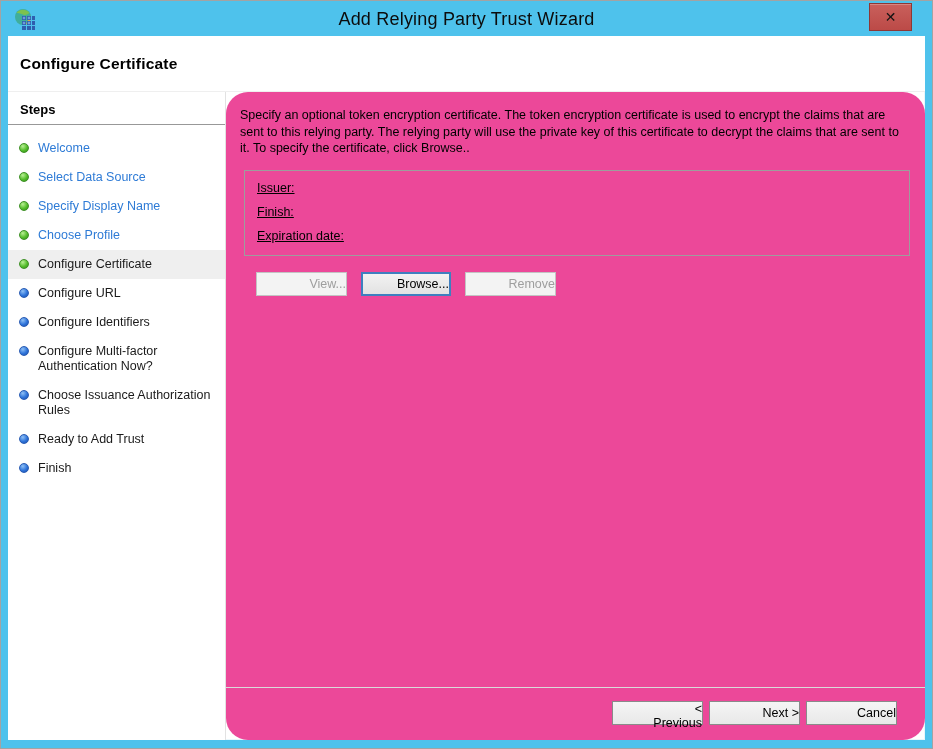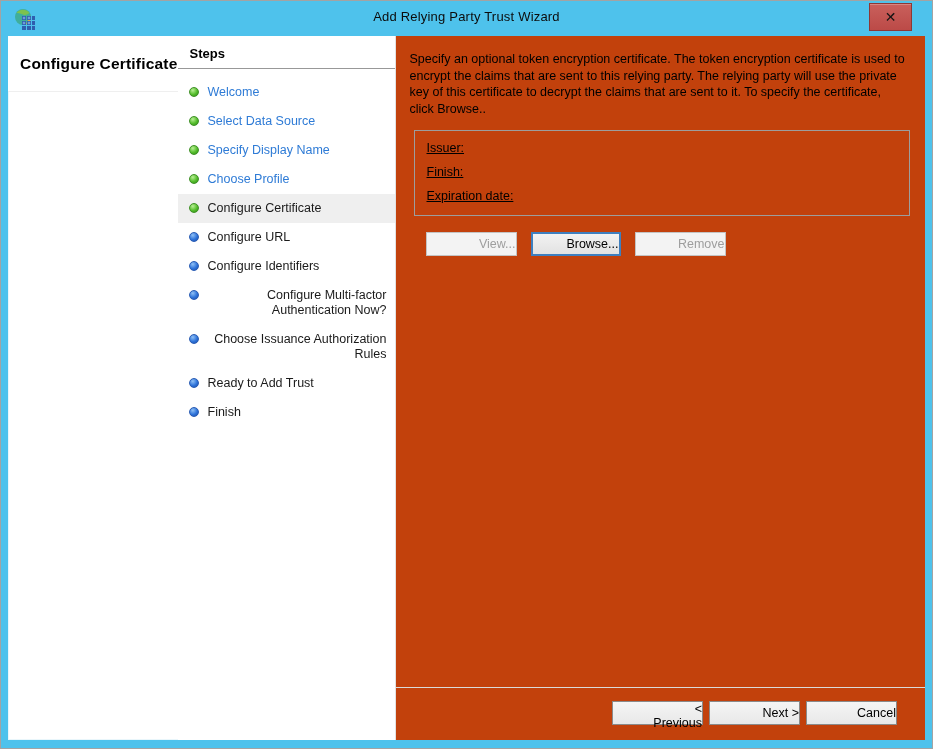--- a/index.html
+++ b/index.html
@@ -14,38 +14,38 @@
   }
 
   
   .titlebar {
     position: absolute; top: 0; left: 0; right: 0; height: 35px;
   }
   .app-icon { position: absolute; left: 13px; top: 7px; width: 22px; height: 23px; }
   .win-title {
     position: absolute; left: 0; right: 0; top: 8px;
     text-align: center;
-    font-size: 13px; color: #0c0c0c; letter-spacing: 0.2px;
+    font-size: 18px; color: #0c0c0c; letter-spacing: 0.2px;
   }
   .close-btn {
     position: absolute; top: 2px; right: 20px;
     width: 43px; height: 28px;
     background: linear-gradient(#c9605c, #bc4a47);
     border: 1px solid #8e3835;
     box-shadow: inset 0 1px 0 rgba(255,255,255,0.25);
     display: flex; align-items: center; justify-content: center;
     font-size: 14px; font-weight: 700; color: #131313;
     cursor: default;
   }
 
   
   .inner {
     position: absolute; top: 35px; left: 7px; right: 7px; bottom: 8px;
     background: #ffffff;
-    display: flex; 
+    display: flex; flex-direction: column;
     box-shadow: 0 0 0 1px #e9f6fb inset;
   }
 
   .header {
     height: 56px; flex: 0 0 auto;
     background: #ffffff;
     display: flex; align-items: center;
     padding-left: 12px;
     border-bottom: 1px solid #efefef;
   }
@@ -57,21 +57,21 @@
   .sidebar {
     width: 218px; flex: 0 0 auto;
     background: #ffffff;
     border-right: 1px solid #e2e2e2;
   }
   .steps-heading {
     font-size: 13px; font-weight: 700; color: #000;
     padding: 10px 12px 7px 12px;
     border-bottom: 1px solid #989898;
   }
-  .steps-list { padding-top: 9px; text-align: right; }
+  .steps-list { padding-top: 9px; }
   .step {
     display: flex; align-items: flex-start;
     padding: 7px 8px 7px 11px;
     font-size: 12.5px; line-height: 15px;
   }
   .step.current { background: #efefef; }
   .dot {
     flex: 0 0 auto;
     width: 10px; height: 10px; border-radius: 50%;
     margin: 2px 9px 0 0;
@@ -82,22 +82,22 @@
   }
   .dot.upcoming {
     background: radial-gradient(circle at 35% 28%, #8fc0f5, #2f74da 55%, #1a4fa8);
     border: 1px solid #2a5cb4;
   }
   .step .lbl { color: #1a1a1a; }
   .step.link .lbl { color: #2e7bd6; }
 
   
   .content {
-    flex: 1; background: #c2410c;
-    display: flex; flex-direction: column; min-height: 0;
+    flex: 1; background: #ec4899;
+    display: flex; flex-direction: column; min-height: 0; border-radius: 22px;
   }
   .desc {
     margin: 15px 20px 0 14px;
     max-width: 660px;
     font-size: 12.5px; line-height: 16.5px; color: #000;
   }
   .cert-box {
     margin: 13px 15px 0 18px;
     border: 1px solid #9d9d9d;
     padding: 5px 10px 7px 12px;

